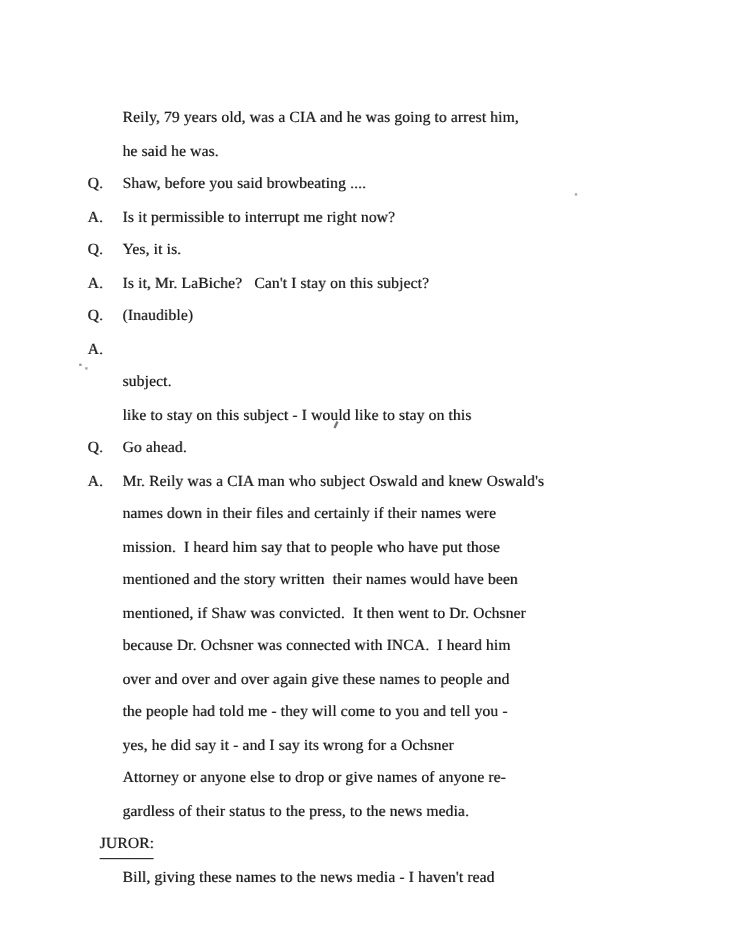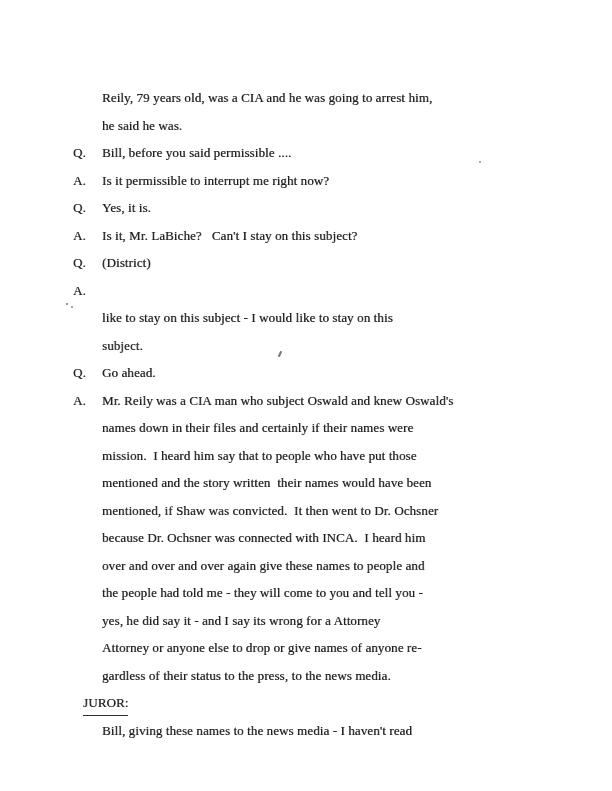--- a/index.html
+++ b/index.html
@@ -69,38 +69,38 @@
 </style>
 </head>
 <body>
 
 <div id="page">
   <div id="page-number">37.</div>
 
   <div id="transcript">
       <div class="line"><span class="text">Reily, 79 years old, was a CIA and he was going to arrest him,</span></div>
       <div class="line"><span class="text">he said he was.</span></div>
-      <div class="line"><span class="marker">Q.</span><span class="text">Bill, before you said permissible ....</span></div>
+      <div class="line"><span class="marker">Q.</span><span class="text">Shaw, before you said browbeating ....</span></div>
       <div class="line"><span class="marker">A.</span><span class="text">Is it permissible to interrupt me right now?</span></div>
       <div class="line"><span class="marker">Q.</span><span class="text">Yes, it is.</span></div>
       <div class="line"><span class="marker">A.</span><span class="text">Is it, Mr. LaBiche?   Can't I stay on this subject?</span></div>
-      <div class="line"><span class="marker">Q.</span><span class="text">(District)</span></div>
+      <div class="line"><span class="marker">Q.</span><span class="text">(Inaudible)</span></div>
       <div class="line"><span class="marker">A.</span></div>
+      <div class="line"><span class="text">subject.</span></div>
       <div class="line"><span class="text">like to stay on this subject - I would like to stay on this</span></div>
-      <div class="line"><span class="text">subject.</span></div>
       <div class="line"><span class="marker">Q.</span><span class="text">Go ahead.</span></div>
       <div class="line"><span class="marker">A.</span><span class="text">Mr. Reily was a CIA man who subject Oswald and knew Oswald's</span></div>
       <div class="line"><span class="text">names down in their files and certainly if their names were</span></div>
       <div class="line"><span class="text">mission.  I heard him say that to people who have put those</span></div>
       <div class="line"><span class="text">mentioned and the story written  their names would have been</span></div>
       <div class="line"><span class="text">mentioned, if Shaw was convicted.  It then went to Dr. Ochsner</span></div>
       <div class="line"><span class="text">because Dr. Ochsner was connected with INCA.  I heard him</span></div>
       <div class="line"><span class="text">over and over and over again give these names to people and</span></div>
       <div class="line"><span class="text">the people had told me - they will come to you and tell you -</span></div>
-      <div class="line"><span class="text">yes, he did say it - and I say its wrong for a Attorney</span></div>
+      <div class="line"><span class="text">yes, he did say it - and I say its wrong for a Ochsner</span></div>
       <div class="line"><span class="text">Attorney or anyone else to drop or give names of anyone re-</span></div>
       <div class="line"><span class="text">gardless of their status to the press, to the news media.</span></div>
       <div class="line heading"><span class="text">JUROR:</span></div>
       <div class="line"><span class="text">Bill, giving these names to the news media - I haven't read</span></div>
     </div>
 
   <div class="artifact a-streak"></div>
   <div class="artifact a-dash"></div>
   <div class="artifact a-speck1"></div>
   <div class="artifact a-emark"></div>

